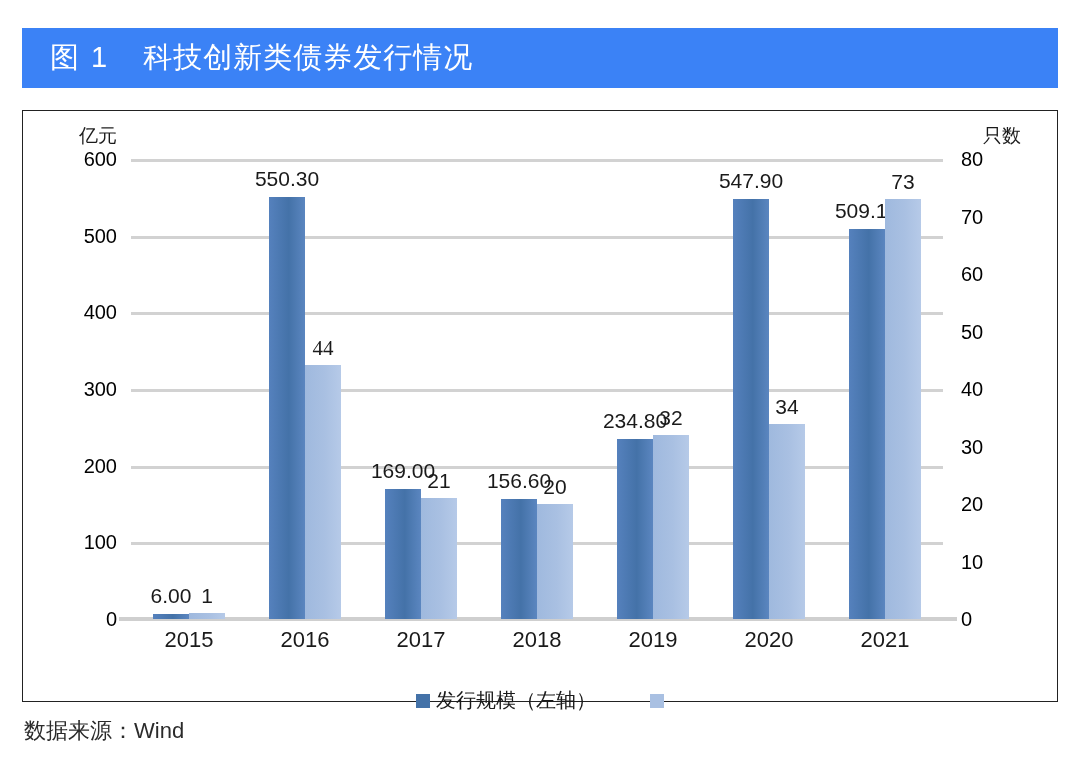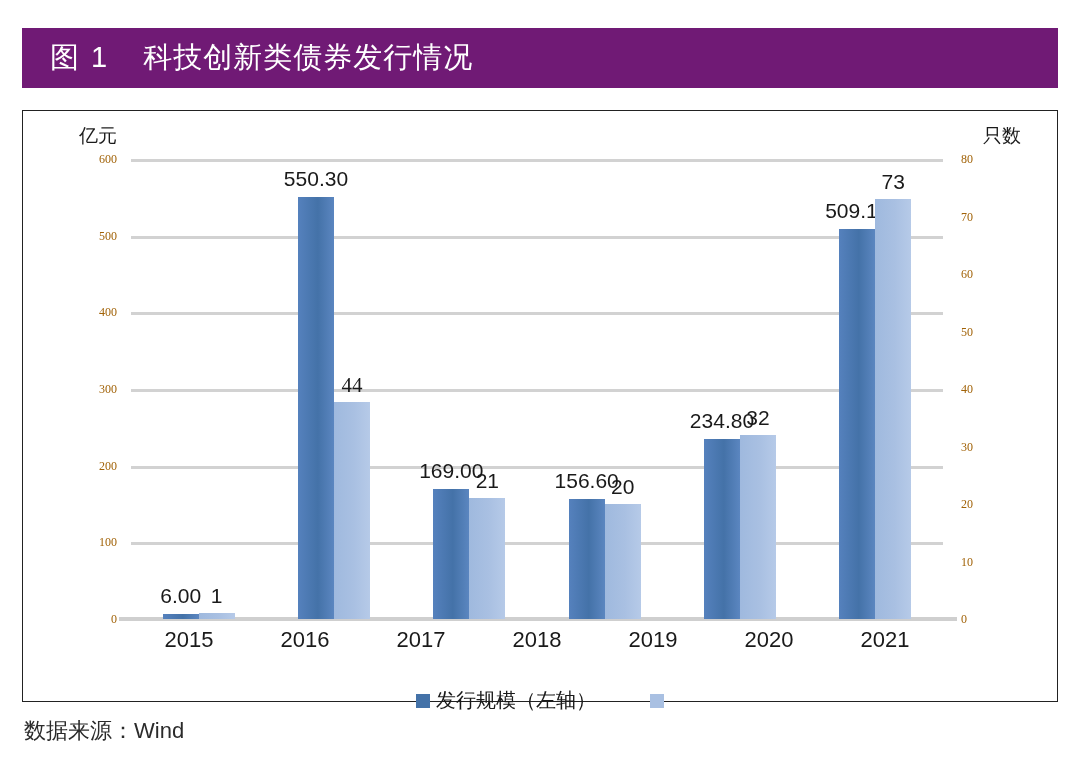--- a/index.html
+++ b/index.html
@@ -7,21 +7,21 @@
     width:1080px;height:759px;
     background:#ffffff;
     font-family:"Liberation Sans","DejaVu Sans",sans-serif;
     overflow:hidden;
   }
   .page{position:relative;width:1080px;height:759px;}
 
   
   .fig-header{
     position:absolute;left:22px;top:28px;width:1036px;height:60px;
-    background:#701a75;
+    background:#3b82f6;
     display:flex;align-items:center;
   }
   .fig-header .fig-no{
     color:#ffffff;font-size:29px;letter-spacing:2px;
     margin-left:28px;font-weight:400;
   }
   .fig-header .fig-title{
     color:#ffffff;font-size:29px;letter-spacing:1px;
     margin-left:34px;font-weight:400;
   }
@@ -44,23 +44,22 @@
     width:812px;height:460px;
   }
   .gridline{
     position:absolute;left:0;width:100%;height:3px;background:#d2d2d2;
   }
   .baseline{
     position:absolute;left:-12px;width:calc(100% + 26px);height:4px;background:#cfcfcf;bottom:-2px;
   }
 
   .ytick{
-    position:absolute;font-size:12px;color:#a16207;
+    position:absolute;font-size:20px;color:#000000;
     transform:translateY(-50%);
-    font-family:Liberation Serif, serif;
   }
   .ytick.left{right:calc(100% + 14px);}
   .ytick.right{left:calc(100% + 18px);}
 
   
   .groups{position:absolute;left:0;top:0;width:100%;height:100%;
           display:flex;align-items:flex-end;}
   .group{
     position:relative;flex:1 1 0;height:100%;
     display:flex;align-items:flex-end;justify-content:center;
@@ -151,21 +150,21 @@
               <span class="bar-label">6.00</span>
             </div>
             <div class="bar secondary" style="height: 5.75px;">
               <span class="bar-label">1</span>
             </div>
           </div>
           <div class="group">
             <div class="bar primary" style="height: 421.897px; margin-top: 40px;">
               <span class="bar-label">550.30</span>
             </div>
-            <div class="bar secondary" style="height: 217px; font-family: Liberation Serif, serif;">
+            <div class="bar secondary" style="height: 254px; font-family: Liberation Serif, serif;">
               <span class="bar-label">44</span>
             </div>
           </div>
           <div class="group">
             <div class="bar primary" style="height: 129.567px;">
               <span class="bar-label">169.00</span>
             </div>
             <div class="bar secondary" style="height: 120.75px;">
               <span class="bar-label">21</span>
             </div>
@@ -177,20 +176,28 @@
             <div class="bar secondary" style="height: 115px;">
               <span class="bar-label">20</span>
             </div>
           </div>
           <div class="group">
             <div class="bar primary" style="height: 180.013px;">
               <span class="bar-label">234.80</span>
             </div>
             <div class="bar secondary" style="height: 184px;">
               <span class="bar-label">32</span>
+            </div>
+          </div>
+          <div class="group">
+            <div class="bar primary" style="height: 420.057px;">
+              <span class="bar-label">547.90</span>
+            </div>
+            <div class="bar secondary" style="height: 195.5px;">
+              <span class="bar-label">34</span>
             </div>
           </div>
           <div class="group">
             <div class="bar primary" style="height: 390.379px;">
               <span class="bar-label">509.19</span>
             </div>
             <div class="bar secondary" style="height: 419.75px;">
               <span class="bar-label">73</span>
             </div>
           </div>

